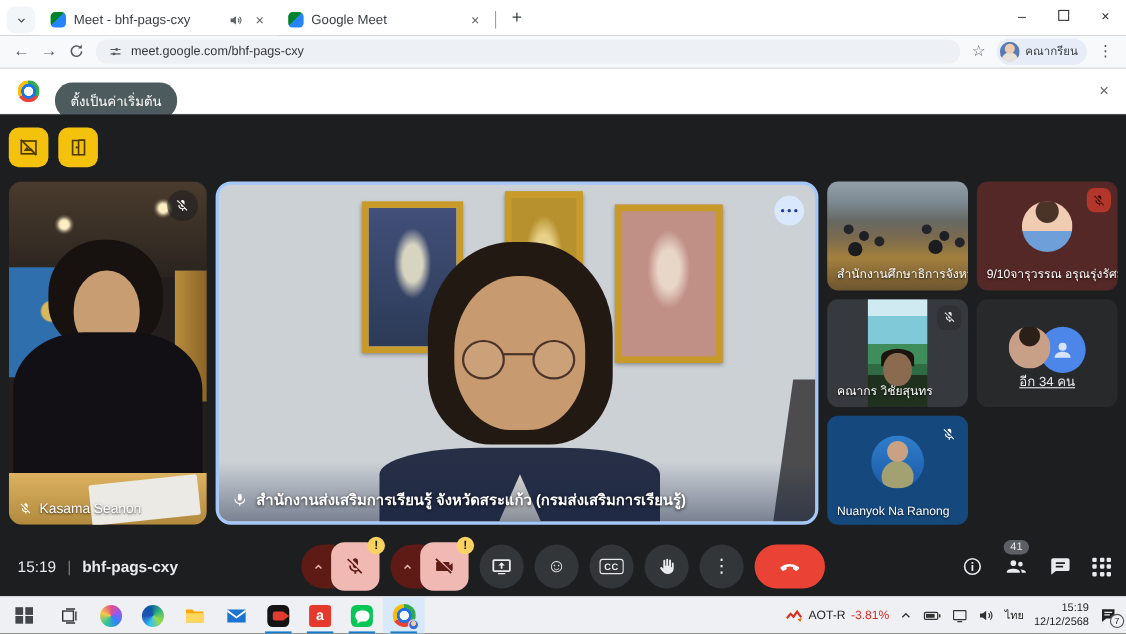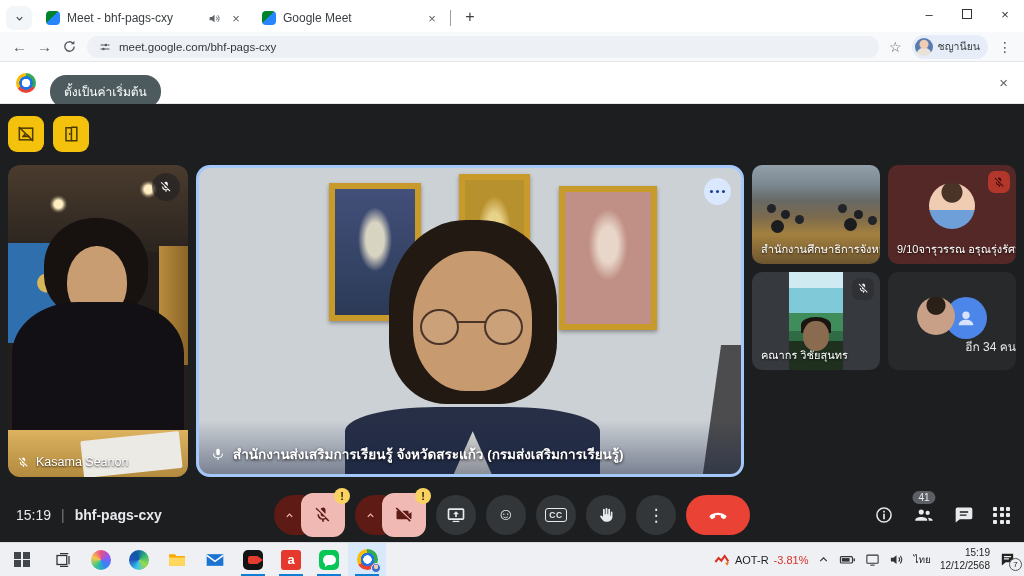--- a/index.html
+++ b/index.html
@@ -88,21 +88,21 @@
   .c-strip { position:absolute; left:29%; width:42%; top:0; bottom:0; background:linear-gradient(180deg,#cfeaf0 0 16%,#7fc9d9 16% 42%,#3f8d5a 42% 60%,#2f6b45 60% 70%,#20301f 70% 100%); }
   .c-head { position:absolute; left:40%; top:50%; width:20%; height:30%; background:#8a6b4f; border-radius:48%; }
   .c-hair { position:absolute; left:38.5%; top:46%; width:23%; height:16%; background:#1c1410; border-radius:50% 50% 0 0; }
   .avatar { position:absolute; left:50%; top:42%; transform:translate(-50%,-50%); border-radius:50%; }
   .av-b { width:46px; height:46px; background:radial-gradient(circle at 50% 20%, #4a3327 0 10px, transparent 11px), linear-gradient(180deg,#f0cdb2 0 58%, #6f9fd8 58% 100%); }
   .av-d { width:44px; height:44px; background:radial-gradient(circle at 50% 18%, #2e2620 0 11px, transparent 12px), linear-gradient(180deg,#caa88e 0 70%, #e8e4df 70% 100%); }
   .av-f { width:48px; height:48px; background:radial-gradient(circle at 50% 30%, #caa183 0 9px, transparent 10px), radial-gradient(circle at 50% 78%, #a3a071 0 14px, transparent 15px), linear-gradient(180deg,#2f7ecb,#1d5aa8); }
   .e-wrap { position:absolute; left:0; right:0; top:26%; display:flex; justify-content:center; }
   .e-a1 { width:38px; height:38px; border-radius:50%; background:radial-gradient(circle at 50% 22%, #2b2018 0 9px, transparent 10px), #c7a087; margin-right:-10px; z-index:1; }
   .e-a2 { width:42px; height:42px; border-radius:50%; background:#4c86e8; display:flex; align-items:center; justify-content:center; }
-  .e-label { position:absolute; left:0; right:0; top:66%; text-align:right; color:#e8eaed; font-size:12px; }
+  .e-label { position:absolute; left:0; right:0; top:66%; text-align:center; color:#e8eaed; font-size:12px;text-decoration:underline; }
   .mb-red { background:#b3362b; color:#3d0c08; }
   .mb-gray { background:rgba(46,48,51,.78); color:#e8eaed; }
   .mb-amber { background:#9a6a25; color:#3b2506; }
   .mb-none { background:transparent; color:#fff; }
 
   
   .cbar { position:absolute; left:0; right:0; bottom:2px; height:50px; display:flex; align-items:center; }
   .cb-left { position:absolute; left:16px; display:flex; align-items:center; gap:10px; color:#e8eaed; font-size:14px; }
   .cb-left .sep { color:#777b80; }
   .cb-left .code { font-weight:bold; }
@@ -199,21 +199,21 @@
       <svg width="12" height="12" viewBox="0 0 24 24">
           <path fill="#54585e" d="M3 7h9v2H3zm14 0h4v2h-4zM3 15h4v2H3zm8 0h10v2H11z"></path>
           <circle cx="14" cy="8" r="2.6" fill="#54585e"></circle>
           <circle cx="9" cy="16" r="2.6" fill="#54585e"></circle>
         </svg>
       <span class="url">meet.google.com/bhf-pags-cxy</span>
     </div>
     <span class="navic" style="font-size:14px">☆</span>
     <div class="chip">
       <span class="av"></span>
-      <span class="lbl">ชญานียน</span>
+      <span class="lbl">คณากรียน</span>
     </div>
     <span class="navic" style="font-size:14px">⋮</span>
   </div>
 
   <div class="infobar">
     <span class="chromelogo"></span>
     <button class="infobtn">ตั้งเป็นค่าเริ่มต้น</button>
     <span class="infoclose">×</span>
   </div>
 
@@ -323,20 +323,29 @@
             <span class="e-a2">
               <svg width="22" height="22" viewBox="0 0 24 24">
                   <circle cx="12" cy="9" r="4" fill="#d7e3fc"></circle>
                   <path d="M4 20c0-4 4-6 8-6s8 2 8 6z" fill="#d7e3fc"></path>
                 </svg>
             </span>
           </span>
           <span class="e-label">อีก 34 คน</span>
         </div>
 
+        <div class="gt gt-f">
+          <span class="avatar av-f"></span>
+          <span class="micbadge mb-none">
+            <svg width="14" height="14" viewBox="0 0 24 24">
+                <path fill="currentColor" d="M15 11V6a3 3 0 0 0-5.8-1.1L15 10.7zM9.1 9.9l.1 1.1a3 3 0 0 0 4.1 2.7l1.5 1.5A5 5 0 0 1 7 11H5.3a6.7 6.7 0 0 0 5.7 6.6V20h2v-2.4a6.6 6.6 0 0 0 2.2-.8l3.1 3.1 1.3-1.3L4.3 3.3 3 4.6z"></path>
+              </svg>
+          </span>
+          <span class="tlabel">Nuanyok Na Ranong</span>
+        </div>
       </div>
     </div>
 
     <div class="cbar">
       <div class="cb-left">
         <span>15:19</span>
         <span class="sep">|</span>
         <span class="code">bhf-pags-cxy</span>
       </div>
 

